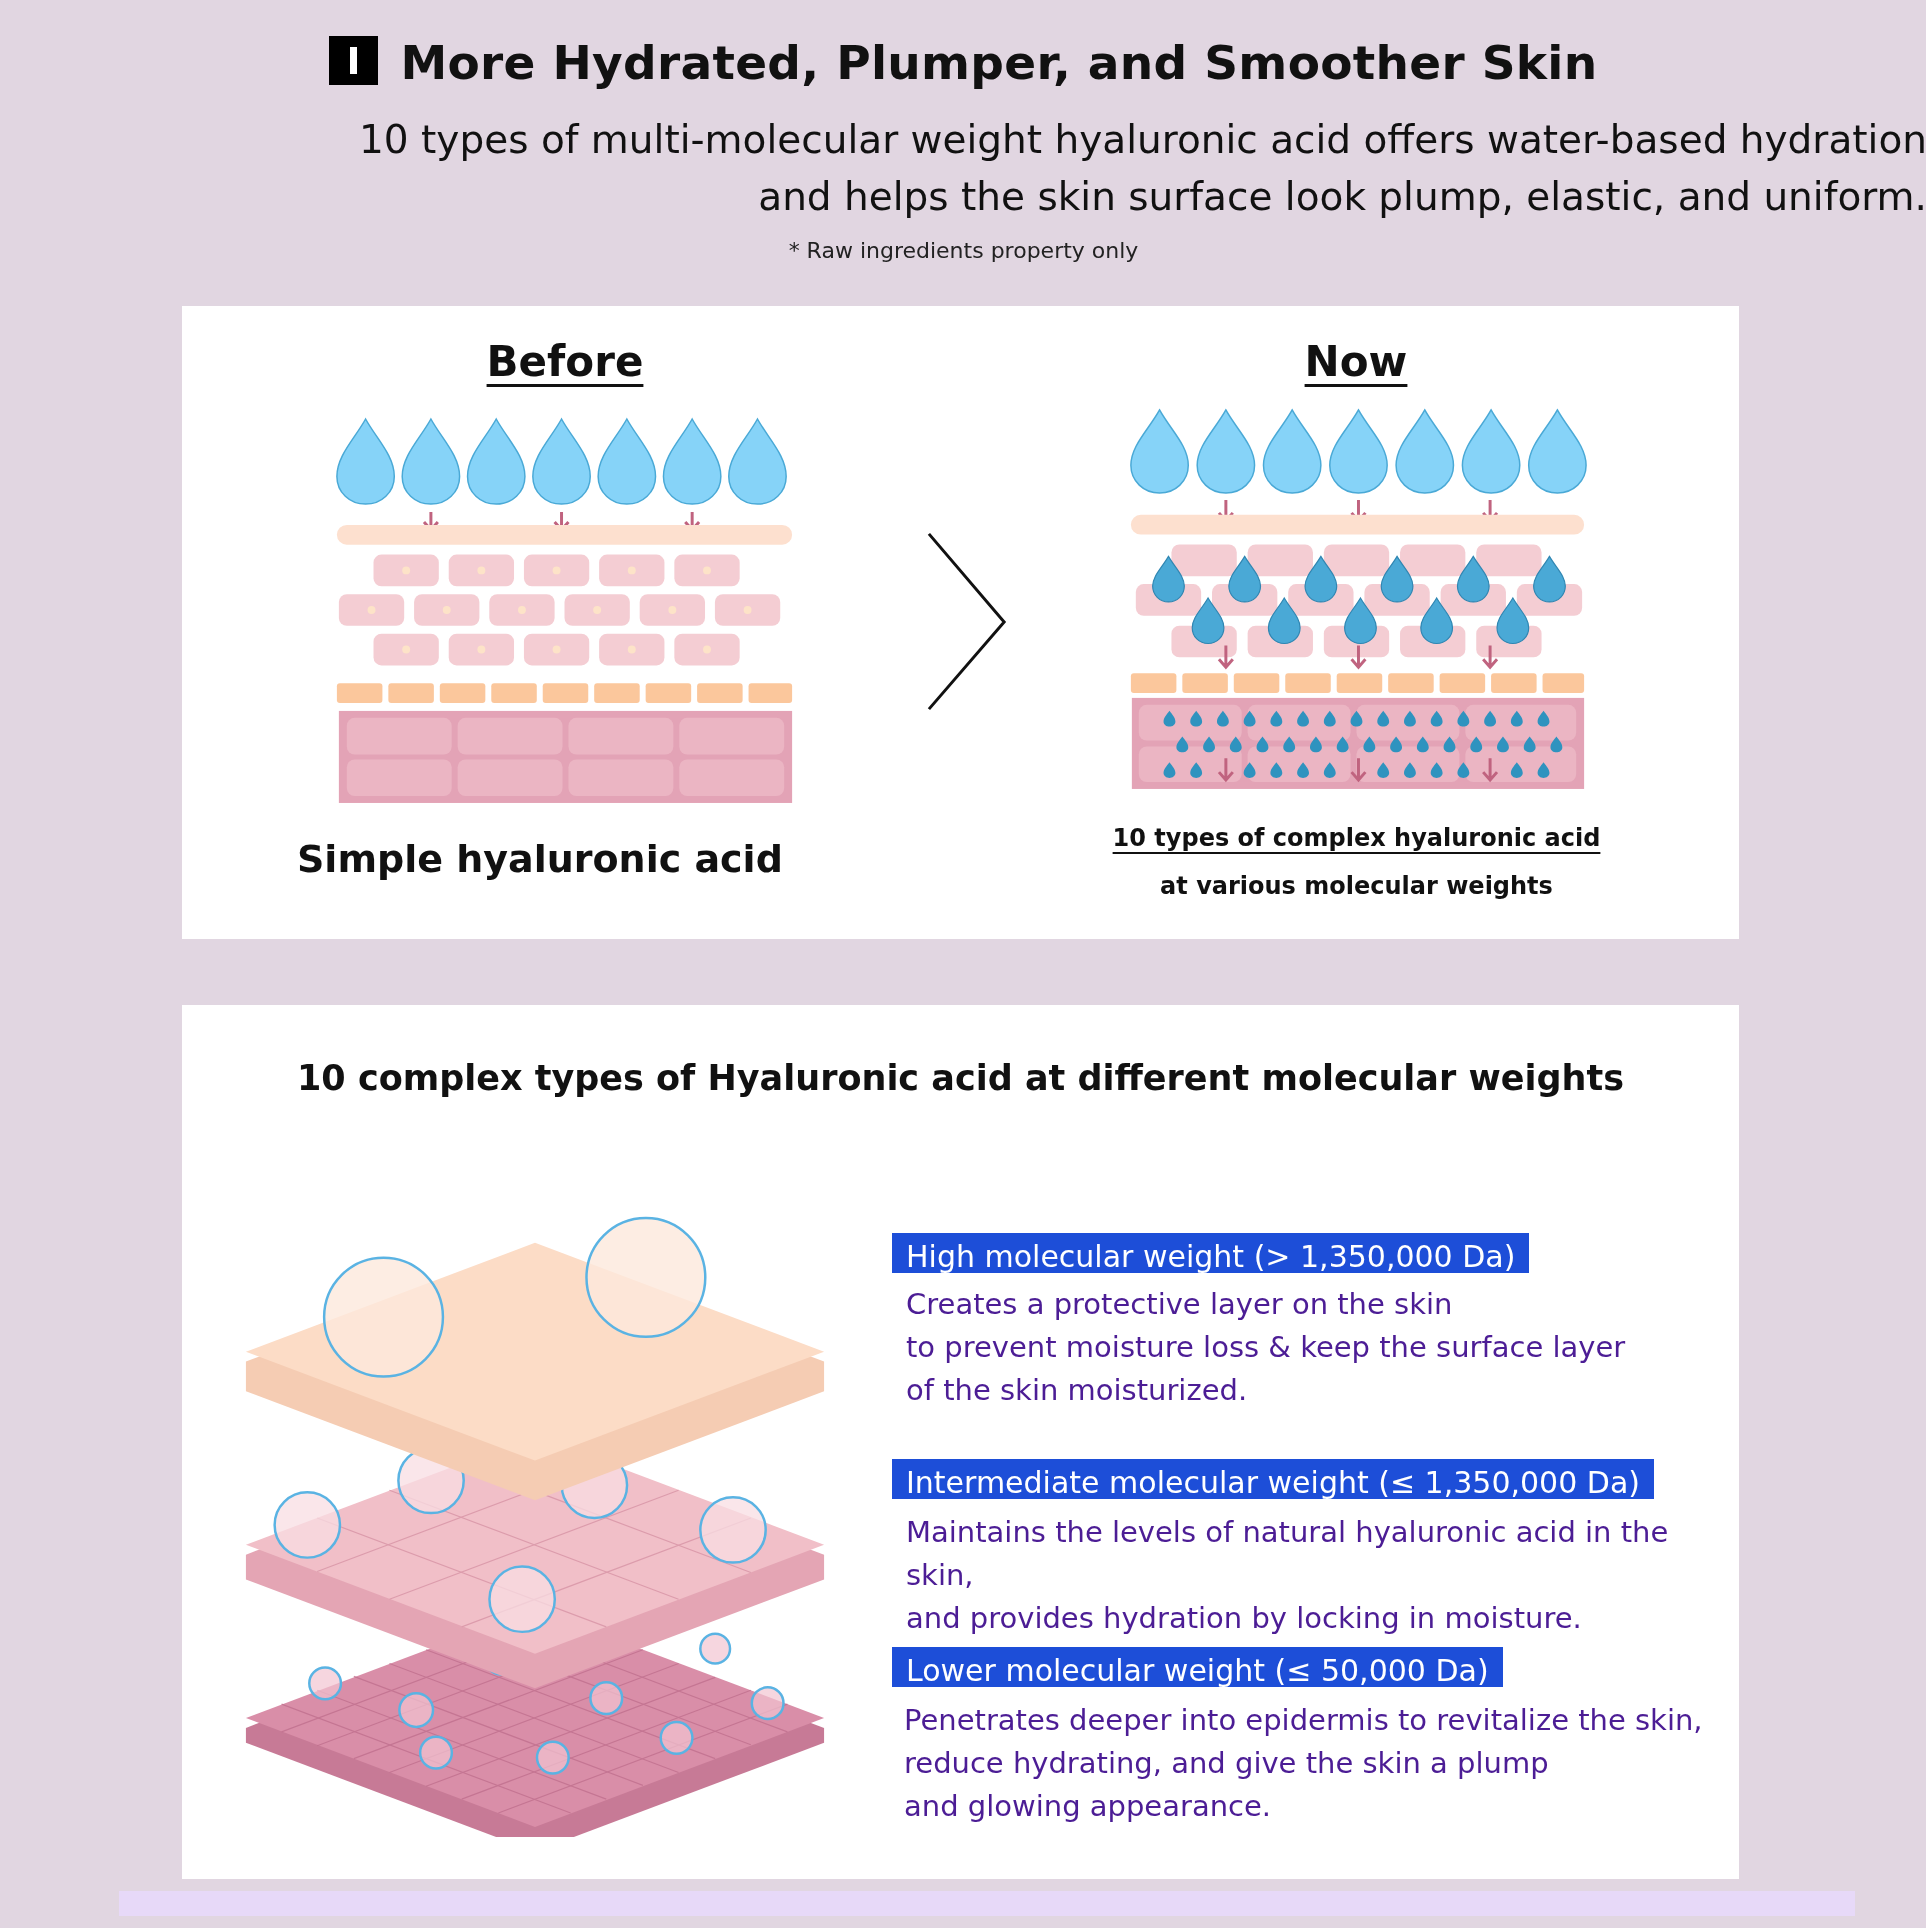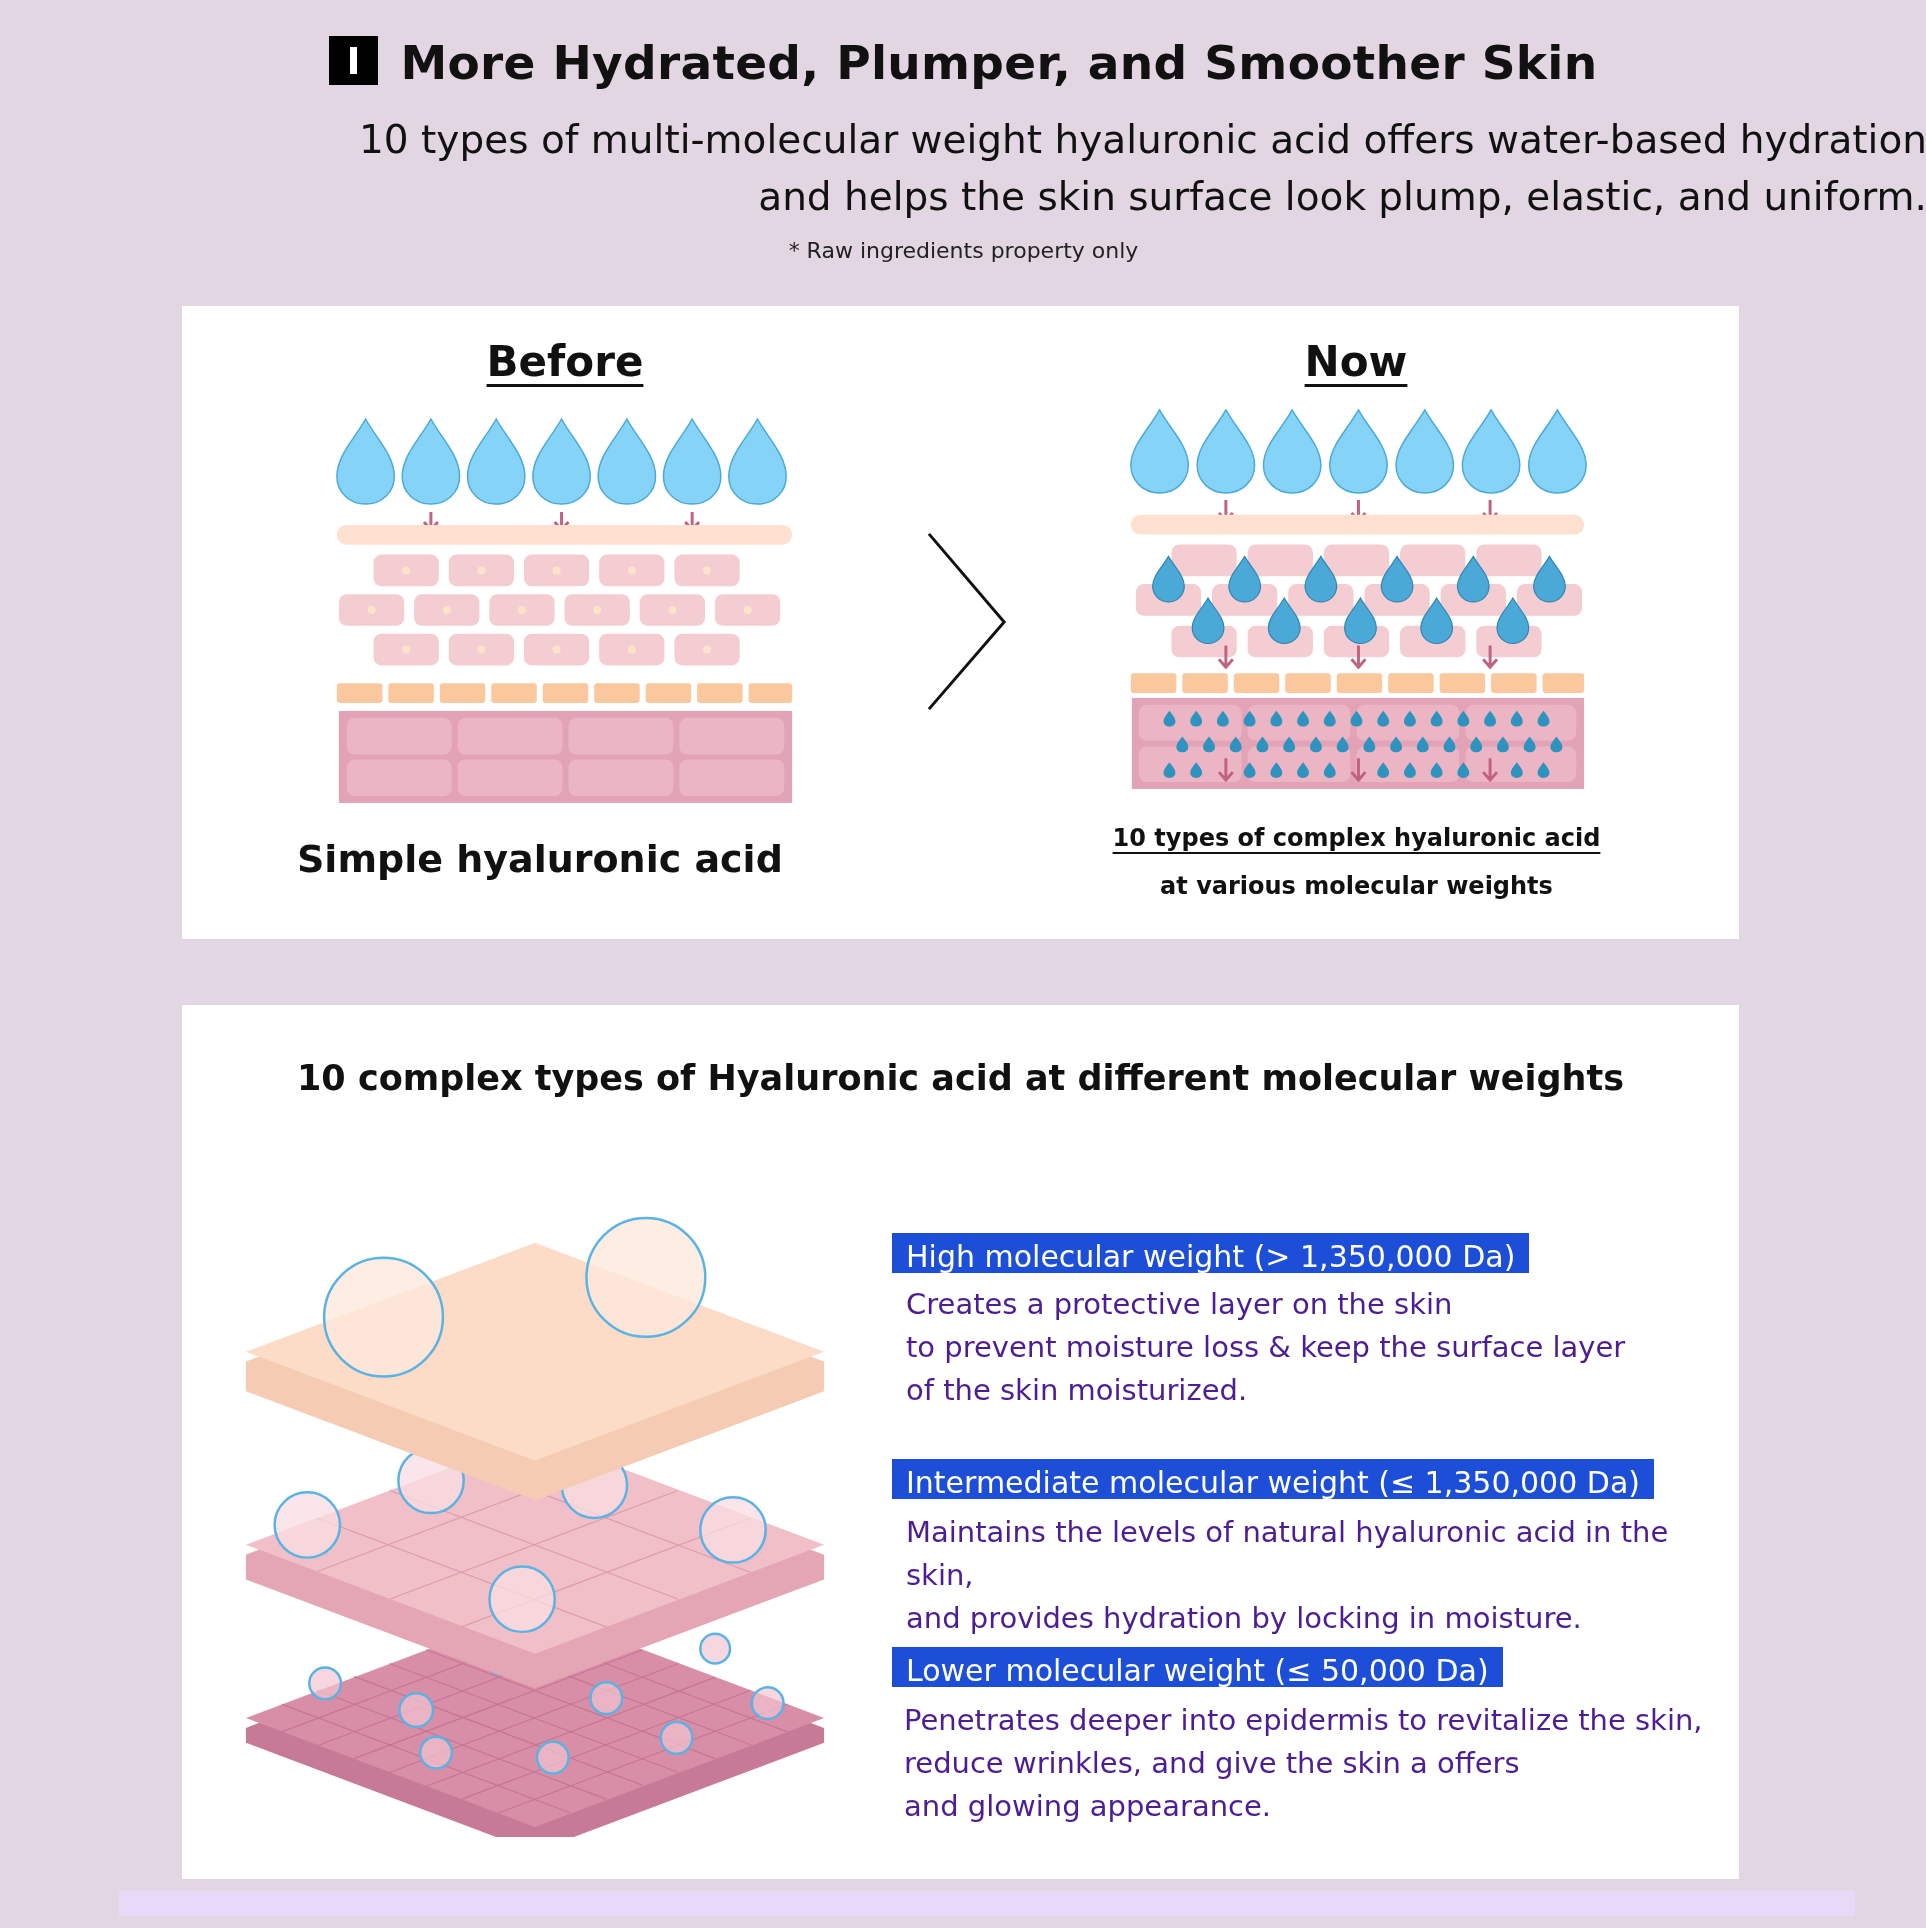--- a/index.html
+++ b/index.html
@@ -322,19 +322,19 @@
   <div class="desc" style="margin-top:12px; padding-left:14px;">
     <div>Maintains the levels of natural hyaluronic acid in the skin,</div>
     <div>and provides hydration by locking in moisture.</div>
   </div>
 </div>
 
 <div class="abs" style="left:892px; top:1647px; width:832px;">
   <span class="label" style="display:inline-block;text-align:center;">Lower molecular weight (≤ 50,000 Da)</span>
   <div class="desc" style="margin-top:12px; padding-left:12px;">
     <div>Penetrates deeper into epidermis to revitalize the skin,</div>
-    <div>reduce wrinkles, and give the skin a offers</div>
+    <div>reduce hydrating, and give the skin a plump</div>
     <div>and glowing appearance.</div>
   </div>
 </div>
 
 <div class="abs strip"></div>
 
 
 </body></html>

